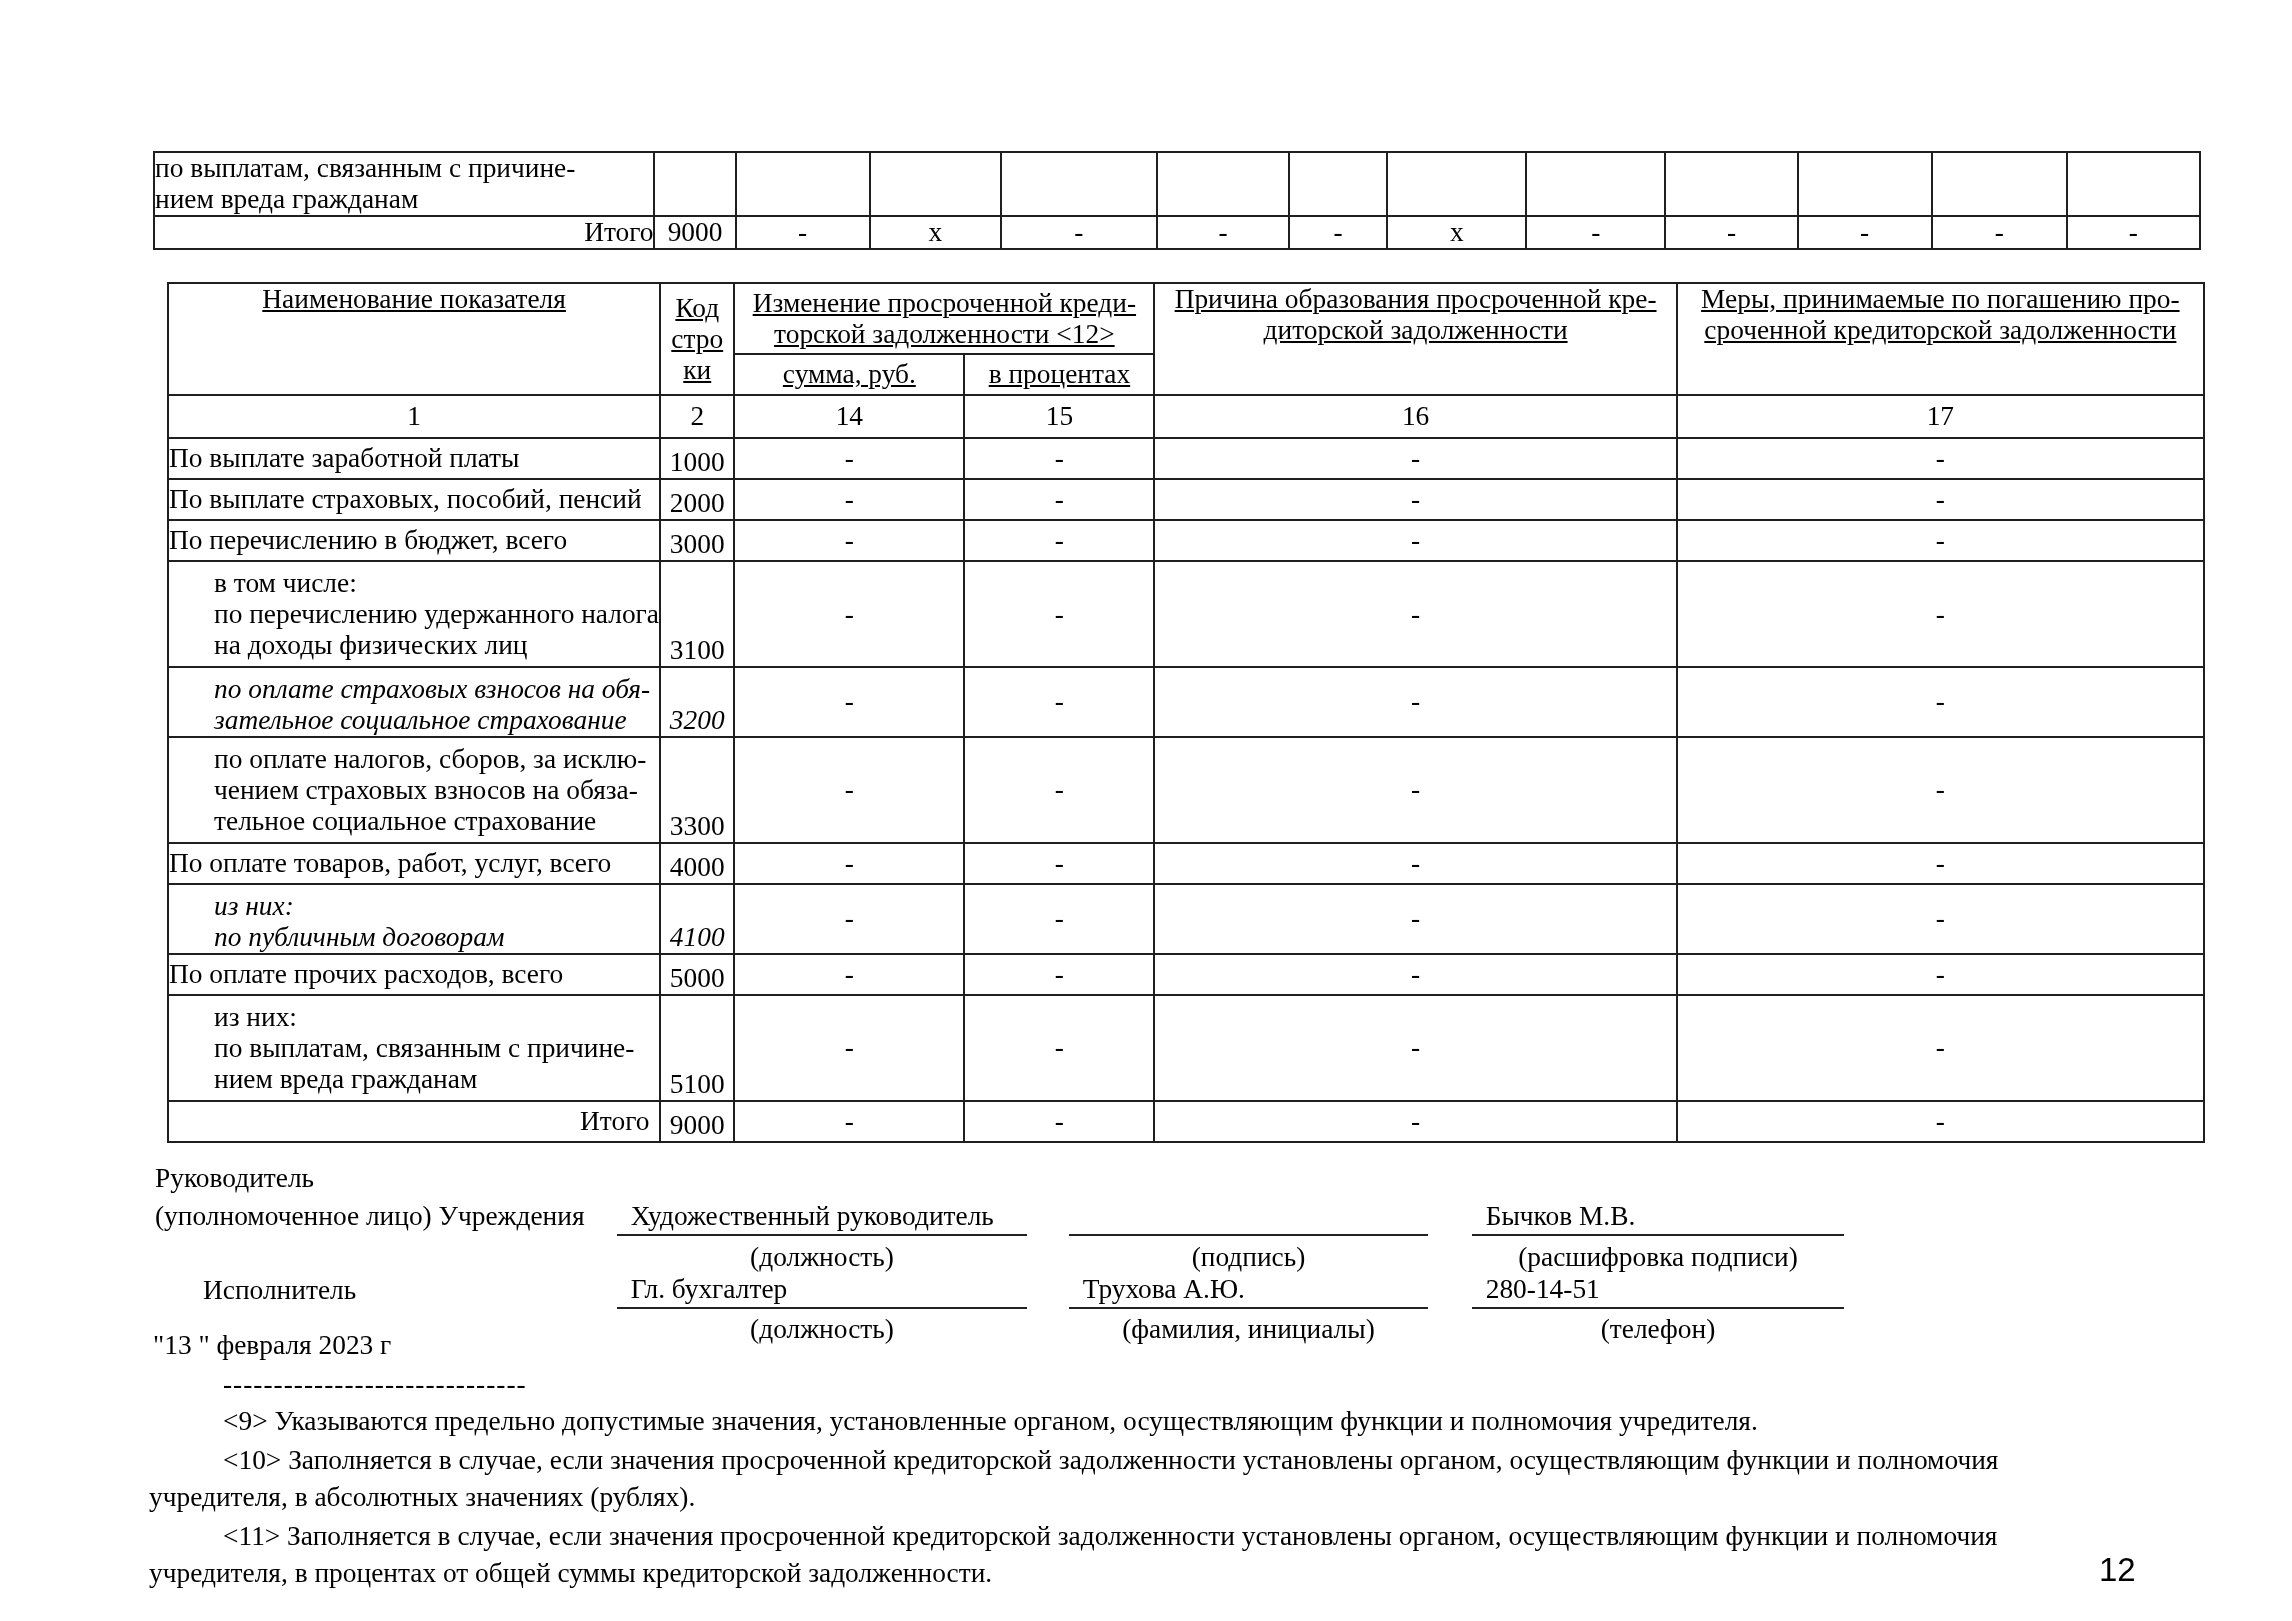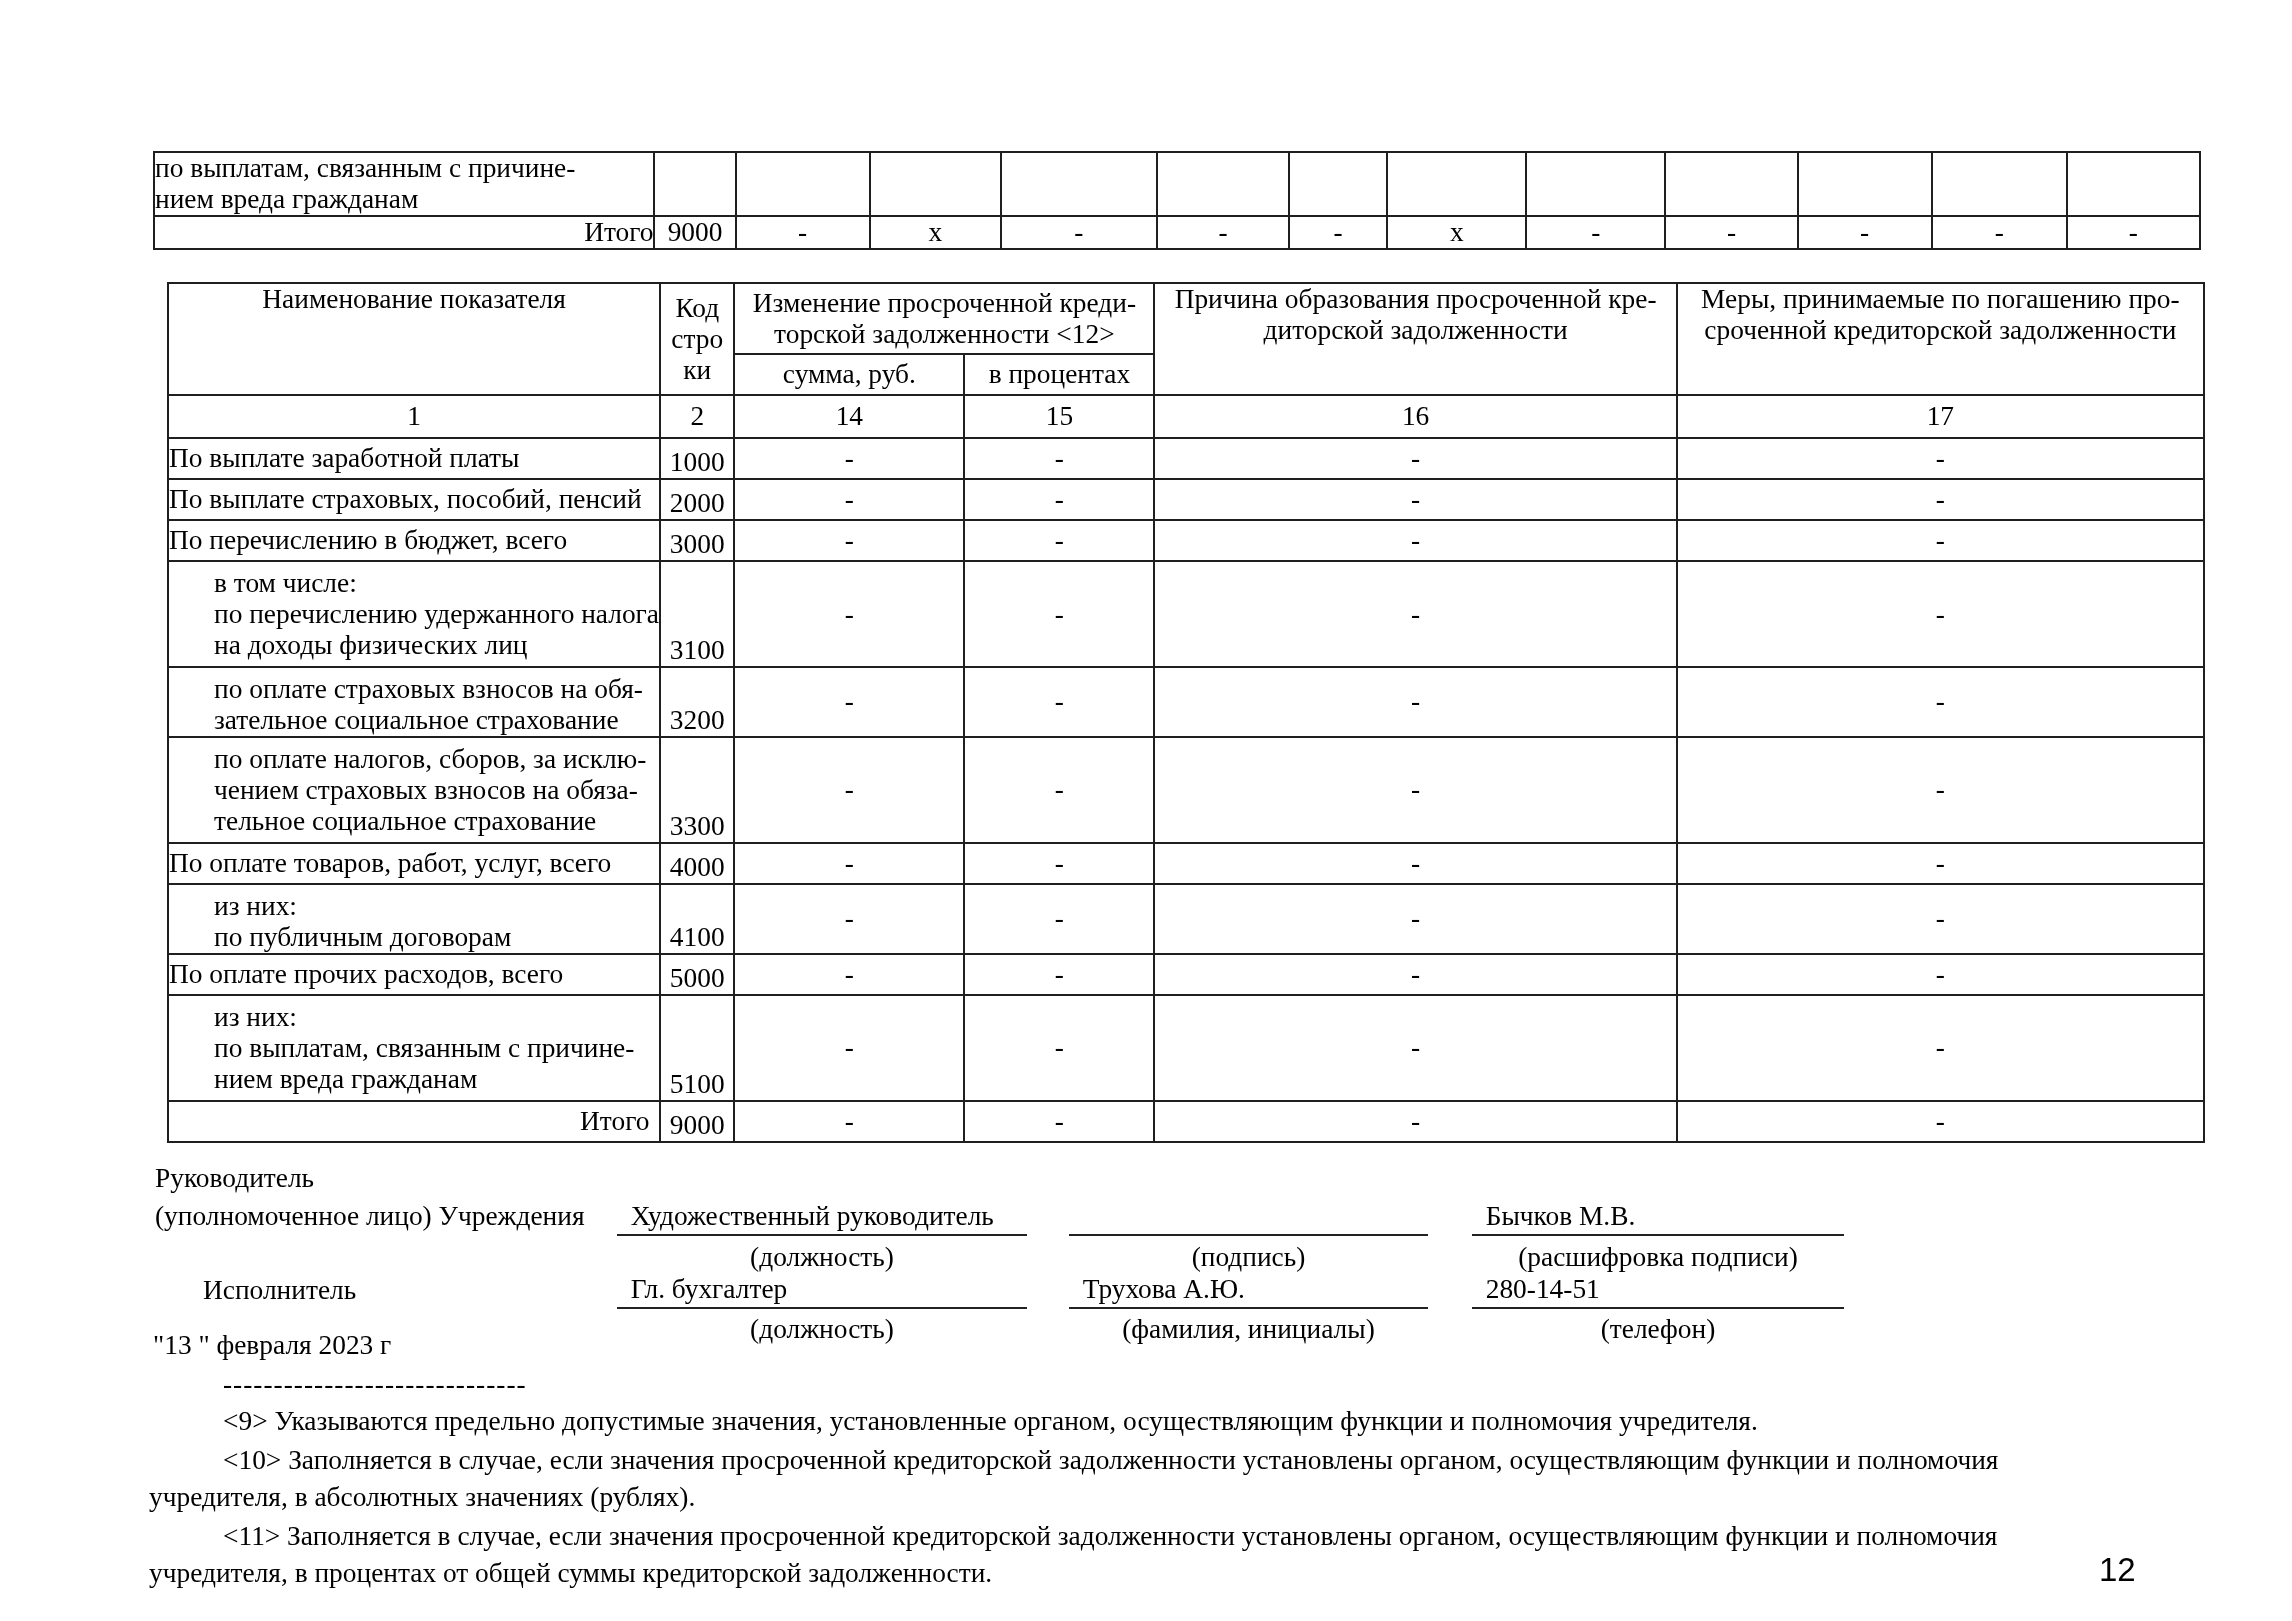--- a/index.html
+++ b/index.html
@@ -16,31 +16,31 @@
   .tbl td{border:2px solid #1f1f1f;font-size:27.4px;line-height:31px;padding:0;}
   
   .tbl-top{position:absolute;left:153px;top:151px;width:2048px;}
   .tt-carry{height:63px;}
   .tt-total{height:33px;}
   .tt-name-carry{padding:3.9px 7.8px 3.9px 45px;vertical-align:middle;white-space:pre-line;line-height:33px;}
   .tt-total-label{text-align:right;padding-right:9.8px;vertical-align:middle;}
   .cell-c{text-align:center;vertical-align:middle;}
   
   .tbl-main{position:absolute;left:167px;top:282px;width:2038px;}
-  .th{text-align:center;white-space:pre-line;line-height:33px;}
+  .th{text-align:center;white-space:pre-line;line-height:33px;text-decoration:underline;}
   .th-name{vertical-align:top;padding-top:15.7px;}
   .th-code{vertical-align:middle;}
   .th-group{vertical-align:middle;border-radius:27px;}
   .th-sub{vertical-align:middle;}
   .th-tall{vertical-align:top;padding-top:11.8px;}
   .h1{height:71px;}
   .h2{height:41px;}
   .numrow td{text-align:center;vertical-align:middle;height:41px;}
   .r-s{height:41px;}
-  .r-m{height:59px;}
+  .r-m{height:59px;font-style:italic;}
   .r-l{height:106px;}
   .name{vertical-align:middle;padding:3.9px 7.8px;white-space:pre-line;}
   .name.ind{padding-left:45px;vertical-align:top;padding-top:5.9px;}
   .name.total{text-align:right;padding-right:9.8px;vertical-align:middle;}
   .code{vertical-align:bottom;text-align:center;padding:2px 3.9px 5.9px;}
   
   .sig-text{position:absolute;font-size:27.4px;line-height:33px;white-space:nowrap;}
   .sig-field{position:absolute;height:39px;border-bottom:2.9px solid #222;
              font-size:27.4px;display:flex;align-items:flex-end;padding:0 0 2px 13.7px;box-sizing:border-box;white-space:nowrap;}
   .sig-caption{position:absolute;text-align:center;font-size:27.4px;line-height:33px;}

